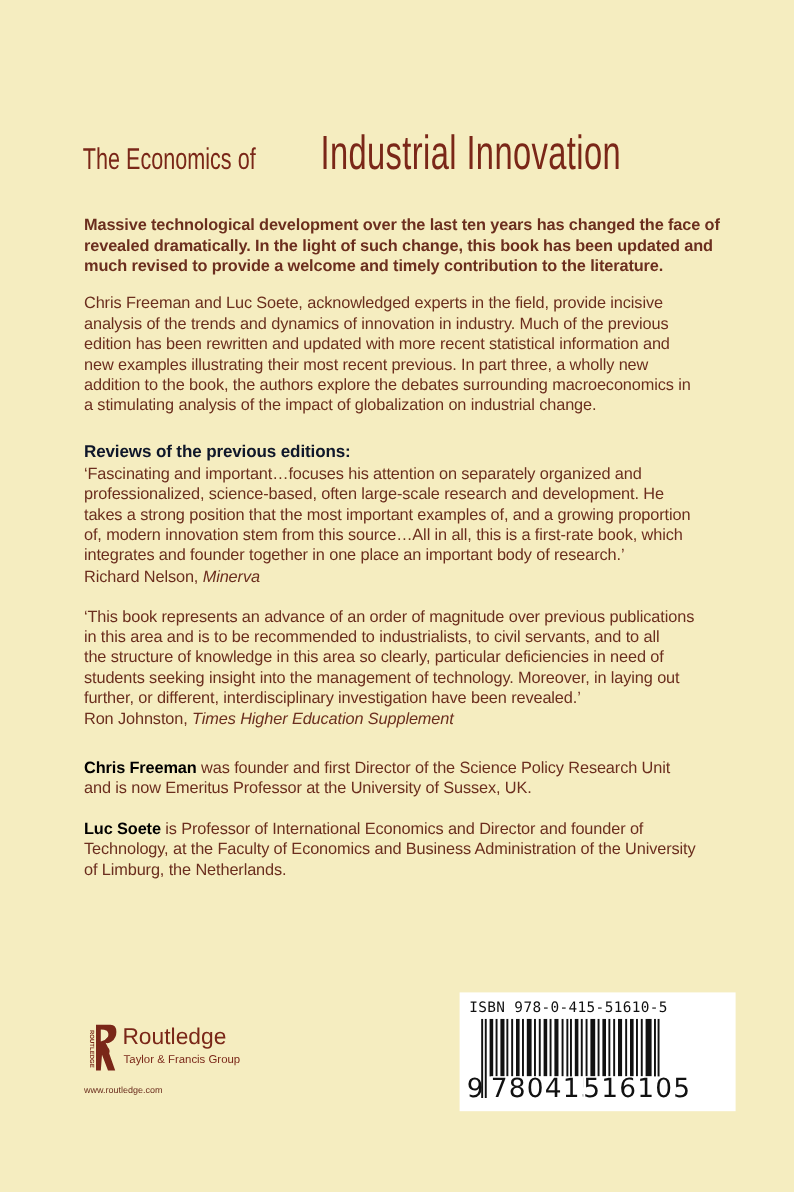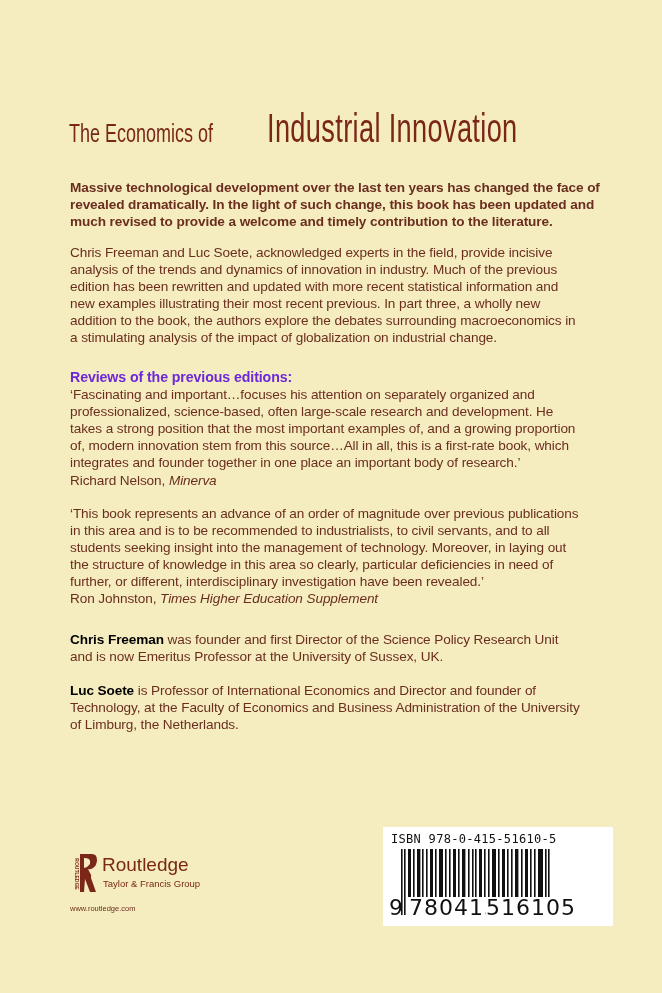--- a/index.html
+++ b/index.html
@@ -49,21 +49,21 @@
       letter-spacing: -0.1px;
     }
     .p1 { top: 179px; font-weight: bold; }
     .p2 { top: 244px; }
     .reviews { top: 369px; }
     .review2 { top: 505px; }
     .bio1 { top: 631px; }
     .bio2 { top: 682px; }
     .heading {
       font-weight: bold;
-      color: #6d28d9;
+      color: #0f172a;
       font-size: 14.2px;
       display: block;
     }
     .strong {
       font-weight: bold;
       color: #000000;
     }
     .src {
       display: block;
     }
@@ -181,22 +181,22 @@
       <span class="line">takes a strong position that the most important examples of, and a growing proportion</span>
       <span class="line">of, modern innovation stem from this source…All in all, this is  a first-rate book, which</span>
       <span class="line">integrates and founder together in one place an important body of research.’</span>
       <span class="src"><span>Richard Nelson,</span> <em>Minerva</em></span>
     </div>
   </div>
 
   <div class="body-text review2">
     <span class="line">‘This book represents an advance of an order of magnitude over previous publications</span>
     <span class="line">in this area and is to be recommended to industrialists, to civil servants, and to all</span>
+    <span class="line">the structure of knowledge in this area so clearly, particular deficiencies in need of</span>
     <span class="line">students seeking insight into the management of technology. Moreover, in laying out</span>
-    <span class="line">the structure of knowledge in this area so clearly, particular deficiencies in need of</span>
     <span class="line">further, or different, interdisciplinary investigation have been revealed.’</span>
     <span class="src"><span>Ron Johnston,</span> <em>Times Higher Education Supplement</em></span>
   </div>
 
   <div class="body-text bio1">
     <span class="line"><span class="strong">Chris Freeman</span><span> was founder and first Director of the Science Policy Research Unit</span></span>
     <span class="line">and is now Emeritus Professor at the University of Sussex, UK.</span>
   </div>
 
   <div class="body-text bio2">

